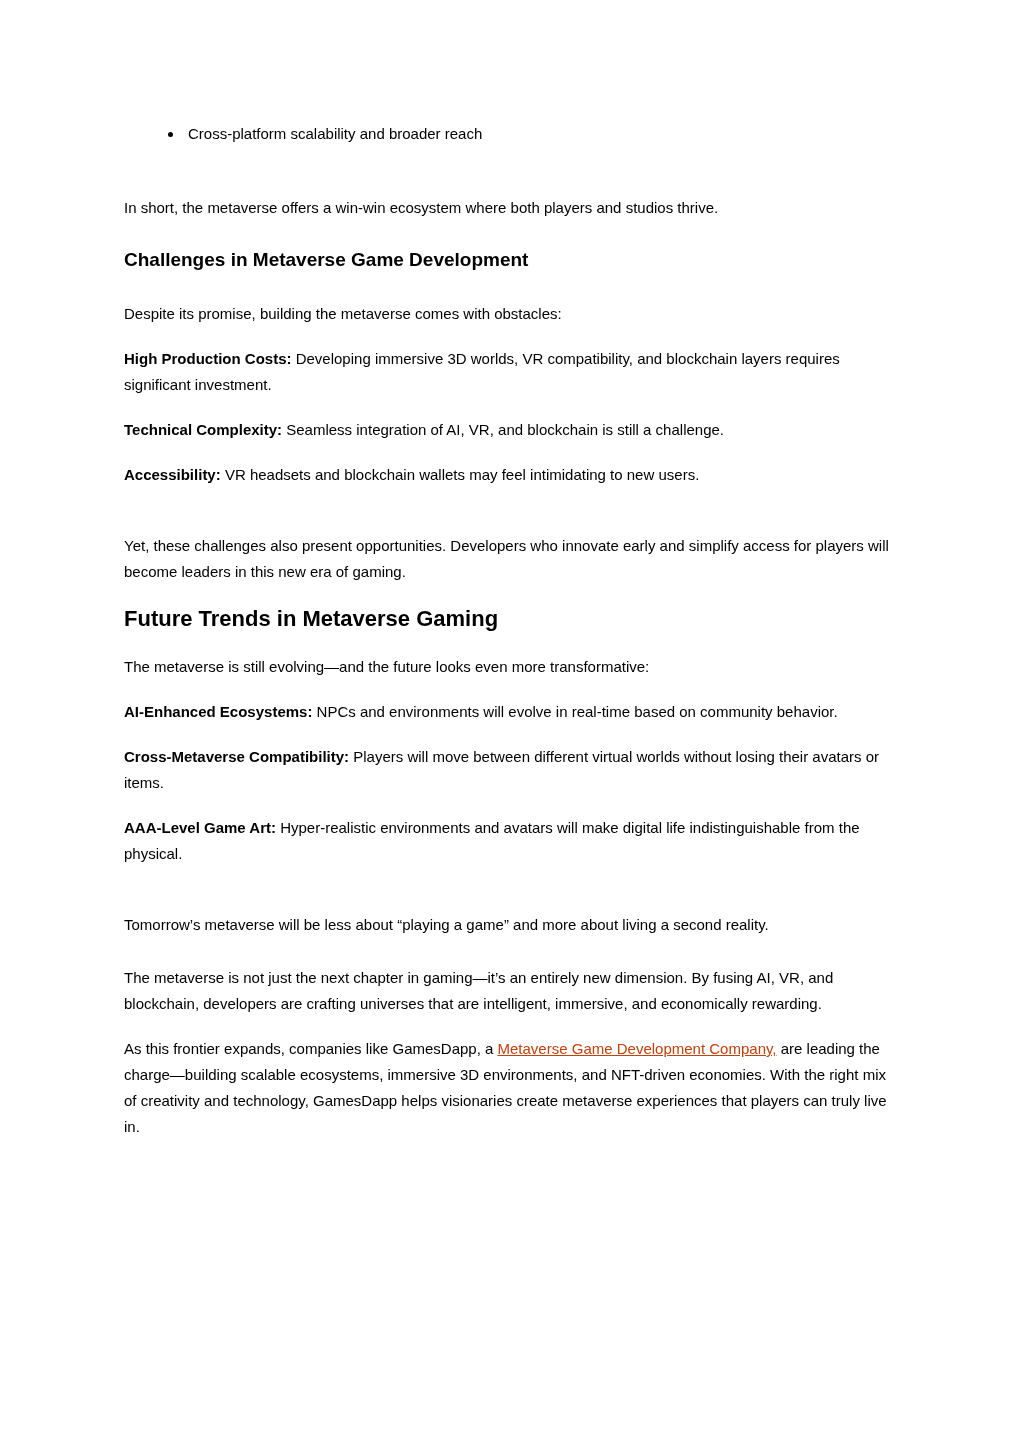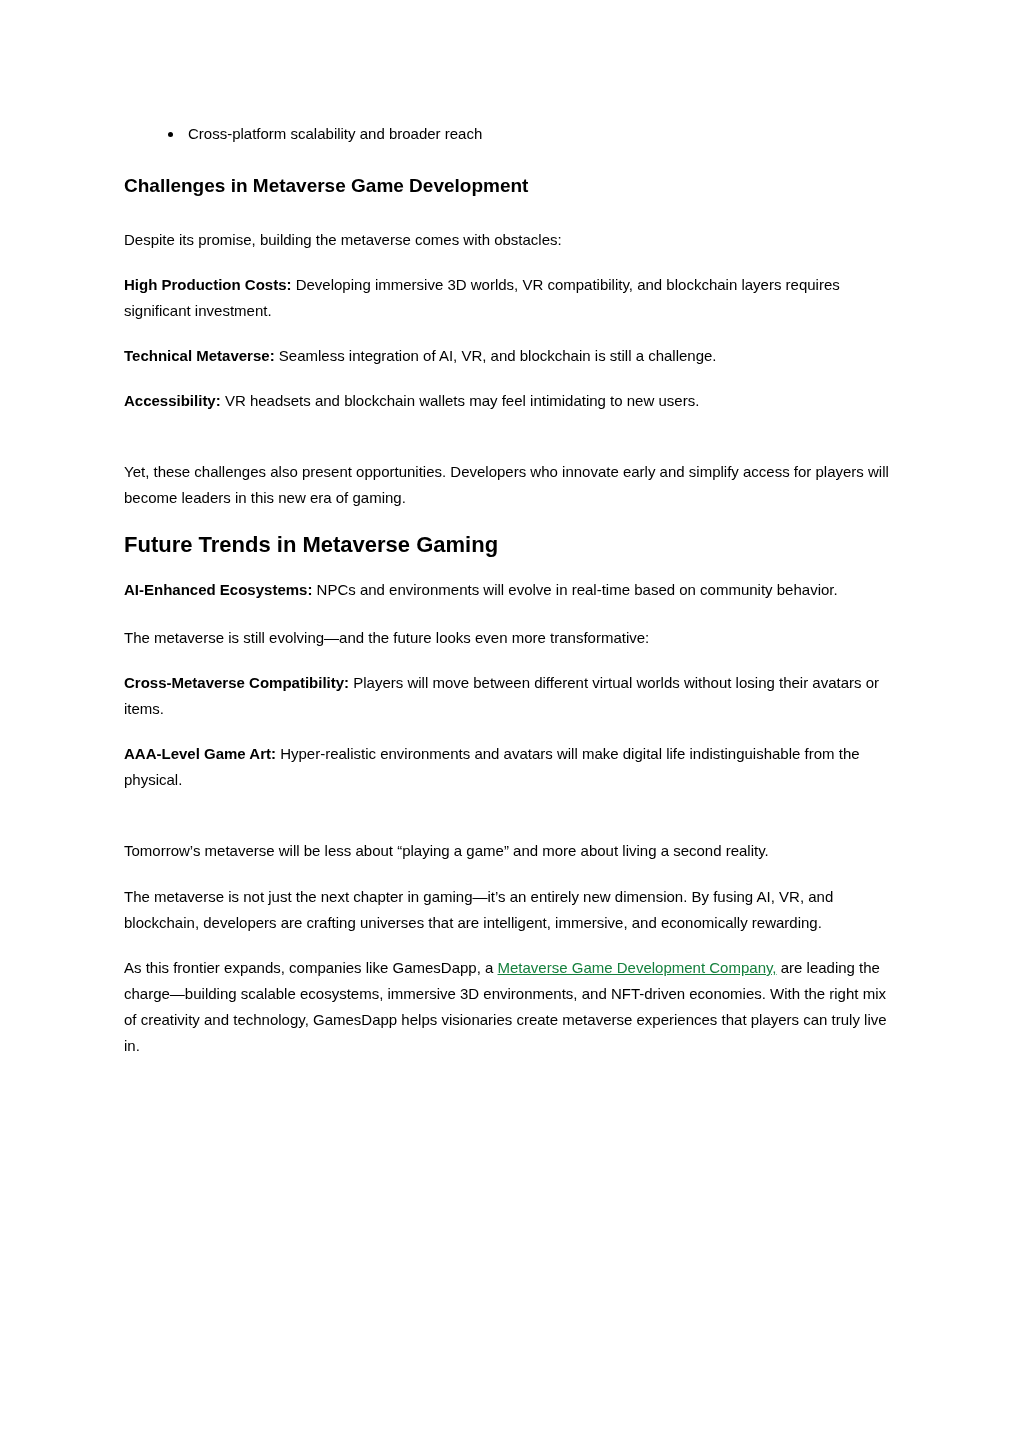--- a/index.html
+++ b/index.html
@@ -44,56 +44,57 @@
   p.opportunity  { margin-top: 45px; }
   h2.doc-h2 {
     font-size: 22px;
     line-height: 26px;
     font-weight: 700;
     margin: 21px 0 0 0;
   }
   p.future-intro { margin-top: 22px; }
   p.tomorrow     { margin-top: 45px; }
   h1.conclusion  { margin-top: 70px; }
-  p.conclusion-1 { margin-top: 20px; }
+  p.conclusion-1 { margin-top: 27px; }
   p.conclusion-2 { margin-top: 19px; }
   .lead-bold { font-weight: 700; }
   a.doc-link {
-    color: #15803d;
+    color: #c2410c;
     text-decoration: underline;
     cursor: pointer;
   }
 </style>
 </head>
 <body>
 
 <div class="page">
 
   <ul class="doc-list">
     <li>Cross-platform scalability and broader reach</li>
   </ul>
 
+  <p class="body-text intro">In short, the metaverse offers a win-win ecosystem where both players and studios thrive.</p>
 
   <h1 class="doc-h1">Challenges in Metaverse Game Development</h1>
 
   <p class="body-text despite">Despite its promise, building the metaverse comes with obstacles:</p>
 
   <p class="body-text feature"><span class="lead-bold">High Production Costs:</span><span> Developing immersive 3D worlds, VR compatibility, and blockchain layers requires significant investment.</span></p>
 
-  <p class="body-text feature"><span class="lead-bold">Technical Metaverse:</span><span> Seamless integration of AI, VR, and blockchain is still a challenge.</span></p>
+  <p class="body-text feature"><span class="lead-bold">Technical Complexity:</span><span> Seamless integration of AI, VR, and blockchain is still a challenge.</span></p>
 
   <p class="body-text feature"><span class="lead-bold">Accessibility:</span><span> VR headsets and blockchain wallets may feel intimidating to new users.</span></p>
 
   <p class="body-text opportunity">Yet, these challenges also present opportunities. Developers who innovate early and simplify access for players will become leaders in this new era of gaming.</p>
 
   <h2 class="doc-h2">Future Trends in Metaverse Gaming</h2>
 
+  <p class="body-text future-intro">The metaverse is still evolving—and the future looks even more transformative:</p>
+
   <p class="body-text feature"><span class="lead-bold">AI-Enhanced Ecosystems:</span><span> NPCs and environments will evolve in real-time based on community behavior.</span></p>
-
-  <p class="body-text future-intro">The metaverse is still evolving—and the future looks even more transformative:</p>
 
   <p class="body-text feature"><span class="lead-bold">Cross-Metaverse Compatibility:</span><span> Players will move between different virtual worlds without losing their avatars or items.</span></p>
 
   <p class="body-text feature"><span class="lead-bold">AAA-Level Game Art:</span><span> Hyper-realistic environments and avatars will make digital life indistinguishable from the physical.</span></p>
 
   <p class="body-text tomorrow">Tomorrow’s metaverse will be less about “playing a game” and more about living a second reality.</p>
 
 
   <p class="body-text conclusion-1">The metaverse is not just the next chapter in gaming—it’s an entirely new dimension. By fusing AI, VR, and blockchain, developers are crafting universes that are intelligent, immersive, and economically rewarding.</p>
 

